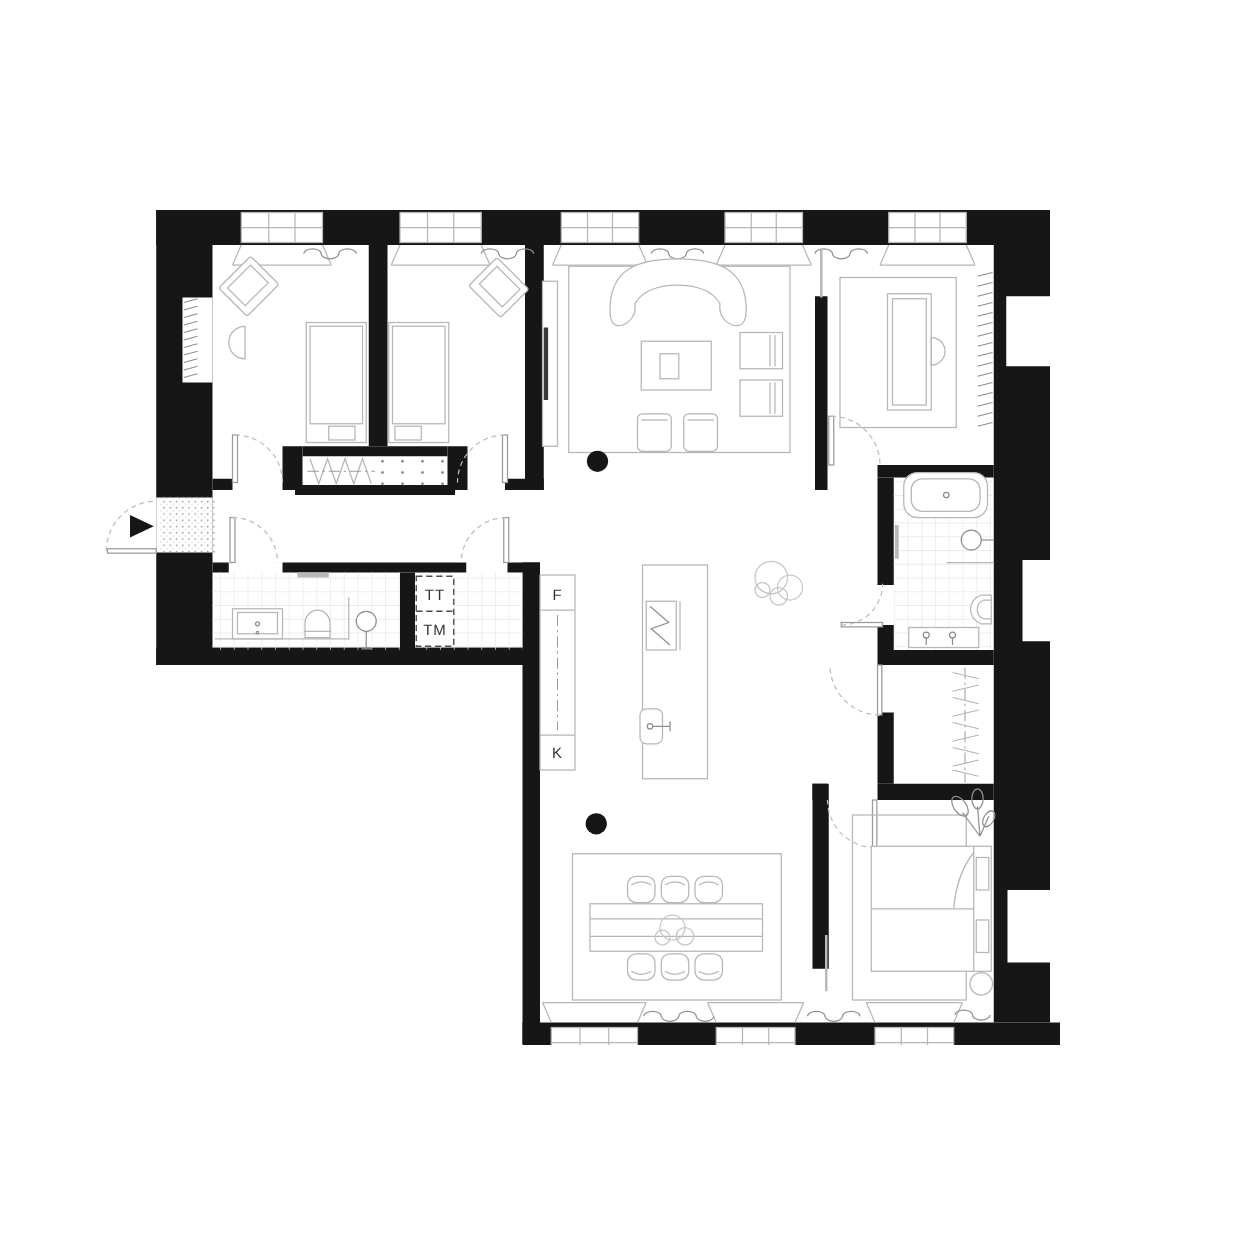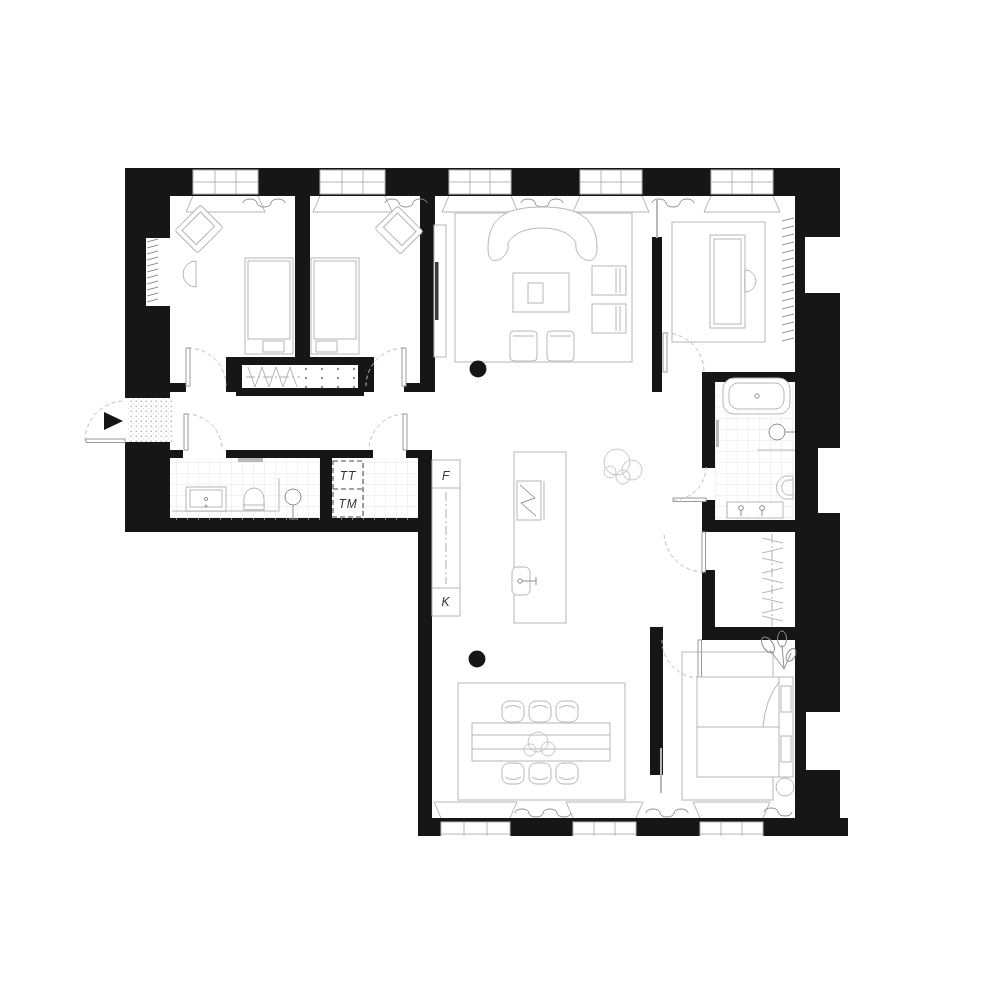--- a/index.html
+++ b/index.html
@@ -1,16 +1,16 @@
 <!DOCTYPE html>
 <html style="--wall: #161616; --line-light: #b6b6b6; --line-mid: #8f8f8f; --tile: #e6e6e6; --label: #333333; --bg: #ffffff;"><head>
 <meta charset="utf-8">
 <style>
   html,body{margin:0;padding:0;background:var(--bg,#fff);}
-  .stage{width:989px;height:836px;position:relative;margin:0 auto;background:var(--bg,#fff);font-style:italic;}
+  .stage{width:989px;height:836px;position:relative;margin:0 auto;background:var(--bg,#fff);}
   svg{display:block}
   .w{fill:var(--wall,#161616);stroke:none}
   .gap{fill:#ffffff;stroke:none}
   .fl{fill:none;stroke:var(--line-light,#b6b6b6);stroke-width:1}
   .flw{fill:#ffffff;stroke:var(--line-light,#b6b6b6);stroke-width:1}
   .fm{fill:none;stroke:var(--line-mid,#8f8f8f);stroke-width:1}
   .fmw{fill:#ffffff;stroke:var(--line-mid,#8f8f8f);stroke-width:1}
   .door{fill:none;stroke:#bdbdbd;stroke-width:1;stroke-dasharray:4 3}
   .leaf{fill:#ffffff;stroke:#9a9a9a;stroke-width:1}
   .dd{fill:none;stroke:#9a9a9a;stroke-width:.8;stroke-dasharray:9 3 2 3}

